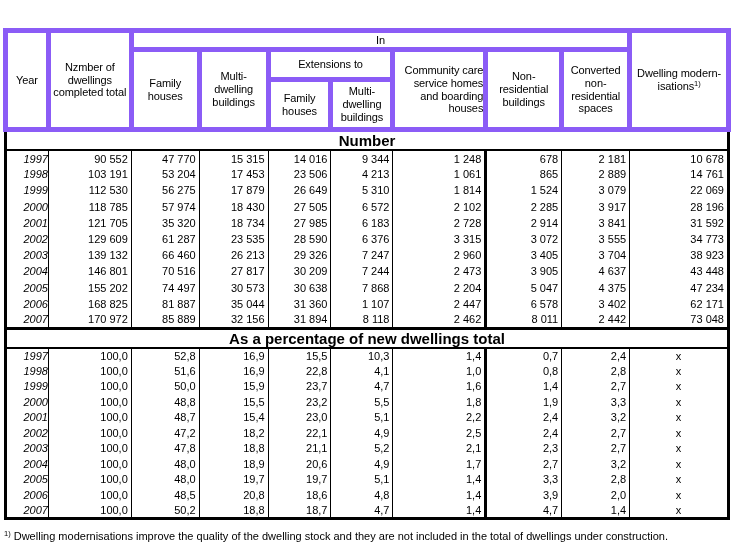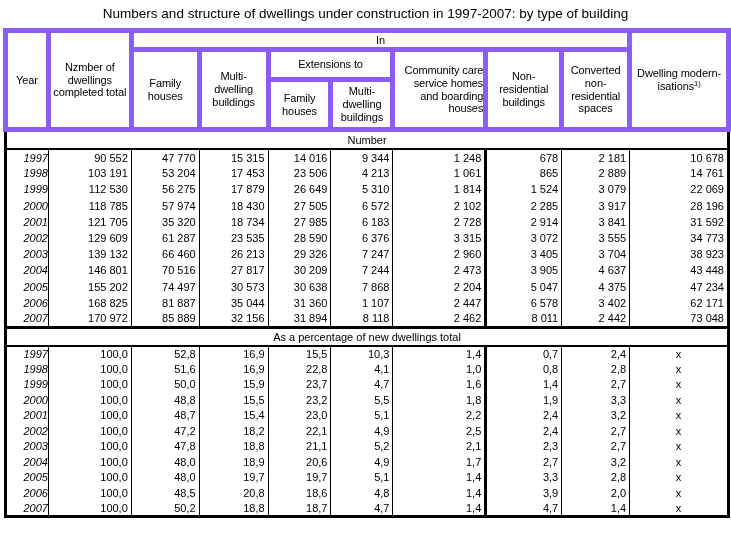--- a/index.html
+++ b/index.html
@@ -26,39 +26,38 @@
   }
   tr.rA{height:19px;}
   tr.rB{height:30px;}
   tr.rC{height:50px;}
   tbody td{
     border-left:1px solid #000;border-right:1px solid #000;
     vertical-align:middle;
   }
   tr.band td{
     border-top:3px solid #000;border-bottom:2px solid #000;
-    text-align:center;height:16px;font-size:11px;
+    text-align:center;height:16px;font-size:15px;font-weight:bold;
   }
   tr.s0{height:16.2px;}
   tr.s1{height:15.5px;}
   td.year{text-align:right;font-style:italic;}
   td.num{text-align:right;padding-right:3px;}
   td.xcell{text-align:center;}
   .thickR{border-right:3px solid #000 !important;text-align:right;}
   sup{font-size:7.5px;vertical-align:4px;line-height:0;}
   .footnote{
     position:absolute;top:530px;left:4px;font-size:11px;white-space:nowrap;
   }
 </style>
 </head>
 <body>
 
 <div class="page">
 
-  <div class="title">Numbers and structure of dwellings under construction in 1997-2007: by type of building</div>
 
   <table class="tbl">
     <colgroup>
       <col style="width:43px">
         <col style="width:83px">
         <col style="width:68px">
       <col style="width:69px">
         <col style="width:63px">
         <col style="width:62px">
       <col style="width:93px">
@@ -356,14 +355,15 @@
           <td class="num">18,7</td>
           <td class="num">4,7</td>
           <td class="num thickR">1,4</td>
           <td class="num">4,7</td>
           <td class="num">1,4</td>
           <td class="xcell">x</td>
         </tr>
       </tbody>
   </table>
 
+  <div class="footnote"><sup>1)</sup> <span>Dwelling modernisations improve the quality of the dwelling stock and they are not included in the total of dwellings under construction.</span></div>
 
 </div>
 
 </body></html>

